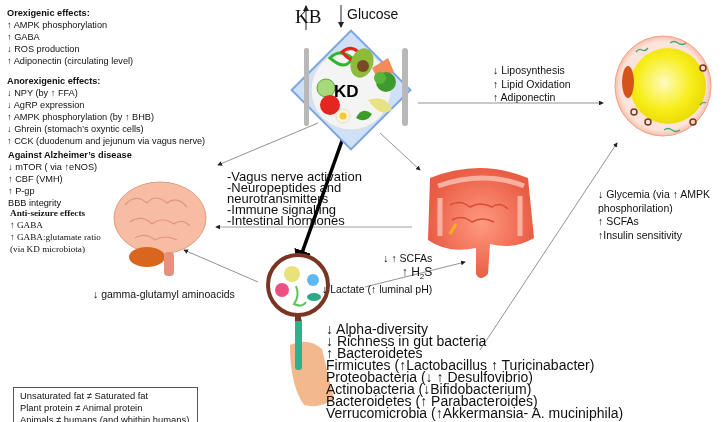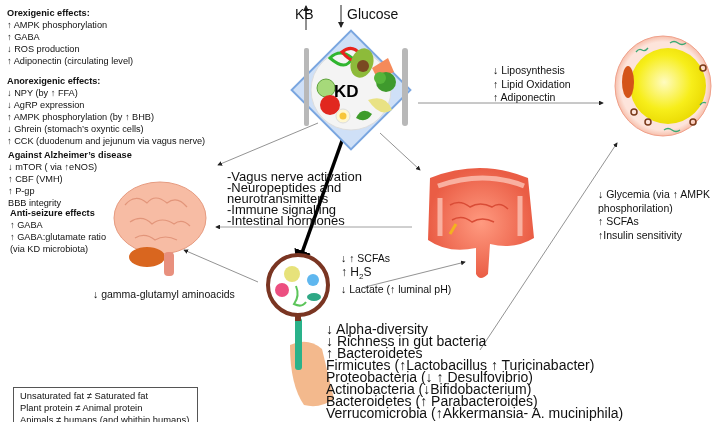--- a/index.html
+++ b/index.html
@@ -7,21 +7,21 @@
          font-family:"Liberation Sans", sans-serif; color:#111; }
   .txt { position:absolute; font-size:9.2px; line-height:12px; white-space:nowrap; }
   .txt div { margin:0; }
   .head { font-weight:bold; }
   .big { font-size:10.5px; line-height:13.5px; }
   .ital { }
   svg.layer { position:absolute; left:0; top:0; }
   .box { position:absolute; left:13px; top:359px; width:185px; height:54px;
          border:1px solid #555; padding:2px 6px; box-sizing:border-box;
          font-size:9.4px; line-height:12.2px;margin-top:28px; }
-  .title-kb { position:absolute; left:295px; top:6px; font-size:14px; }
+  .title-kb { position:absolute; left:295px; top:6px; font-size:19px;font-family:Liberation Serif, serif; }
   .title-glu { position:absolute; left:347px; top:6px; font-size:14px; }
 </style>
 </head>
 <body>
 
 <svg class="layer" width="722" height="422" viewBox="0 0 722 422">
   <defs>
     <marker id="ah" markerWidth="6" markerHeight="6" refX="5" refY="3" orient="auto">
       <path d="M0,0 L6,3 L0,6 z" fill="#222"></path>
     </marker>
@@ -143,21 +143,21 @@
 </div>
 
 <div class="txt" style="left:8px; top:149px;">
   <div class="head">Against Alzheimer’s disease</div>
   <div>↓ mTOR ( via ↑eNOS)</div>
   <div>↑ CBF (VMH)</div>
   <div>↑ P-gp</div>
   <div>BBB integrity</div>
 </div>
 
-<div class="txt" style="left:10px; top:207px;">
+<div class="txt" style="left:10px; top:207px;font-family:Liberation Serif, serif;">
   <div class="head">Anti-seizure effects</div>
   <div>↑ GABA</div>
   <div>↑ GABA:glutamate ratio</div>
   <div>(via KD microbiota)</div>
 </div>
 
 <div class="txt big" style="left:93px; top:288px;">
   <div>↓ gamma-glutamyl aminoacids</div>
 </div>
 
@@ -169,21 +169,21 @@
 </div>
 
 <div class="txt" style="left:227px; top:171px; font-size:13px; line-height:11px;">
   <div>-Vagus nerve activation</div>
   <div>-Neuropeptides and</div>
   <div>neurotransmitters</div>
   <div>-Immune signalling</div>
   <div>-Intestinal hormones</div>
 </div>
 
-<div class="txt big" style="left:341px; top:252px;">
+<div class="txt big" style="left:322px; top:252px;text-align:right;">
   <div>↓ ↑  SCFAs</div>
   <div style="font-size:12px;">
     <span>↑ H</span><sub style="font-size:8px;">2</sub><span>S</span>
   </div>
   <div>↓ Lactate (↑ luminal pH)</div>
 </div>
 
 <div class="txt" style="left:326px; top:323px; font-size:14px; line-height:12px;">
   <div>↓ Alpha-diversity</div>
   <div>↓ Richness in gut bacteria</div>

